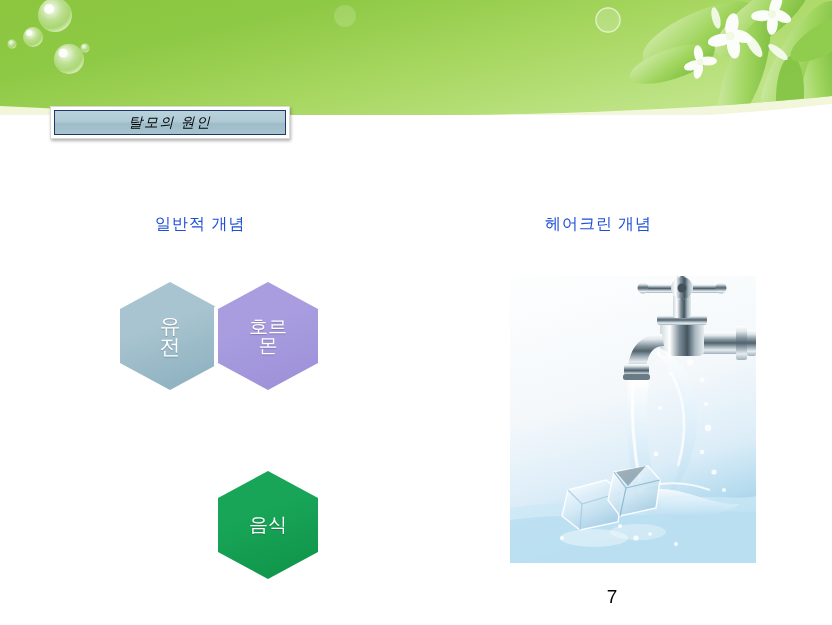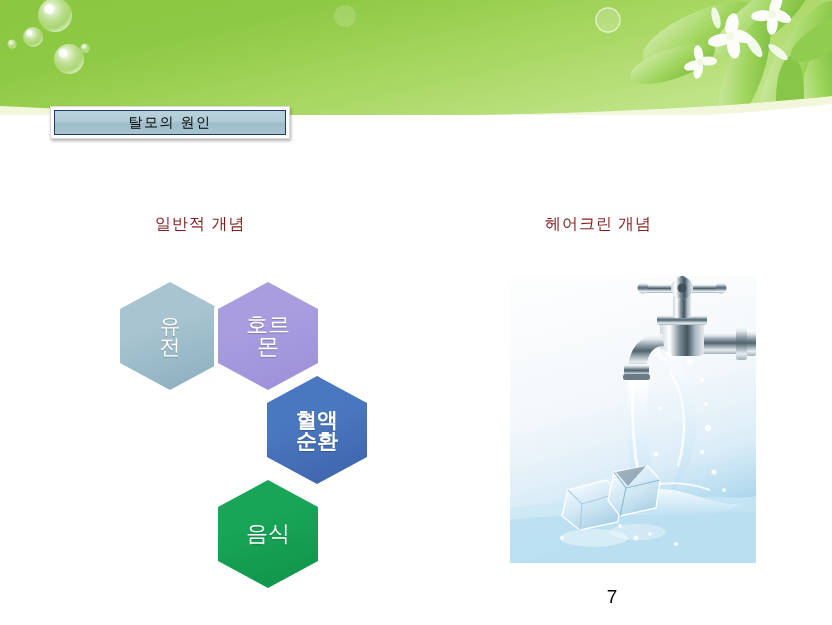--- a/index.html
+++ b/index.html
@@ -43,33 +43,34 @@
   }
   .title-inner {
     width: 100%;
     height: 100%;
     box-sizing: border-box;
     border: 1px solid #1f3864;
     background: linear-gradient(to bottom, #b9d3dc 0%, #b0cbd6 45%, #9dbdc9 55%, #a7c4d0 100%);
     display: flex;
     align-items: center;
     justify-content: center;
+    font-style: italic;
   }
   .title-text {
     font-size: 14px;
     color: #000000;
     letter-spacing: 1.5px;
     white-space: nowrap;
   }
 
   
   .col-heading {
     position: absolute;
     font-size: 16px;
-    color: #7f1d1d;
+    color: #1d4ed8;
     white-space: nowrap;
   }
   #heading-left  { left: 155px; top: 214px; letter-spacing: 1px; }
   #heading-right { left: 545px; top: 214px; letter-spacing: 1px; font-family: Liberation Serif, serif; }
 
   
   .hex-cluster {
     position: absolute;
     left: 110px;
     top: 276px;
@@ -89,21 +90,21 @@
     clip-path: polygon(50% 0%, 100% 25%, 100% 75%, 50% 100%, 0% 75%, 0% 25%);
     filter: drop-shadow(1px 2px 2px rgba(0,0,0,0.35));
   }
   .hex .hex-label {
     font-size: 21px;
     line-height: 1.02;
     white-space: pre-line;
     text-shadow: 0 1px 1px rgba(0,0,0,0.22);
   }
   .hex.bold .hex-label { font-weight: bold; }
-  .hex.small .hex-label { font-size: 22px; }
+  .hex.small .hex-label { font-size: 19px; }
 
   
   .hex-rim {
     position: absolute;
     width: 108px;
     height: 117px;
     background: #ffffff;
     -webkit-clip-path: polygon(50% 0%, 100% 25%, 100% 75%, 50% 100%, 0% 75%, 0% 25%);
     clip-path: polygon(50% 0%, 100% 25%, 100% 75%, 50% 100%, 0% 75%, 0% 25%);
     filter: drop-shadow(1px 2px 3px rgba(0,0,0,0.33));
@@ -240,27 +241,23 @@
         <span class="hex-label">유
 전</span>
       </div>
       <div class="hex-rim" style="left: 104px; top: 2px;"></div>
       <div class="hex small" style="left: 108px; top: 6px; background: linear-gradient(160deg, rgb(169, 157, 224) 0%, rgb(169, 157, 224) 38%, rgb(156, 143, 216) 100%);">
         <span class="hex-label">호르
 몬</span>
       </div>
       <div class="hex-rim" style="left: 55px; top: 96px;"></div>
       <div class="hex-rim" style="left: 153px; top: 96px;"></div>
-      <div class="hex bold" style="left: 157px; top: 100px; background: linear-gradient(160deg, rgb(74, 120, 192) 0%, rgb(74, 120, 192) 38%, rgb(61, 99, 170) 100%);">
-        <span class="hex-label">혈액
-순환</span>
-      </div>
       <div class="hex-rim" style="left: 6px; top: 190px;"></div>
       <div class="hex-rim" style="left: 104px; top: 190px;"></div>
-      <div class="hex small" style="left: 108px; top: 204px; background: linear-gradient(160deg, rgb(24, 165, 88) 0%, rgb(24, 165, 88) 38%, rgb(15, 147, 73) 100%);">
+      <div class="hex small" style="left: 108px; top: 195px; background: linear-gradient(160deg, rgb(24, 165, 88) 0%, rgb(24, 165, 88) 38%, rgb(15, 147, 73) 100%);">
         <span class="hex-label">음식</span>
       </div>
     </div>
 
   <div class="picture">
     <svg viewBox="0 0 246 287" xmlns="http://www.w3.org/2000/svg">
       <defs>
         <linearGradient id="chrome" x1="0" y1="0" x2="0" y2="1">
           <stop offset="0%" stop-color="#ffffff"></stop>
           <stop offset="16%" stop-color="#dfe6ea"></stop>

